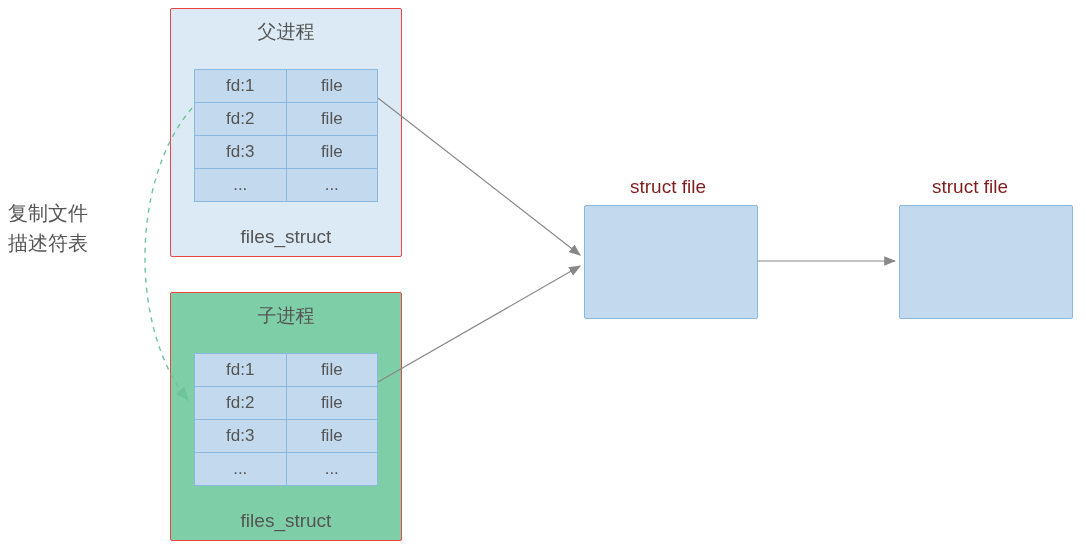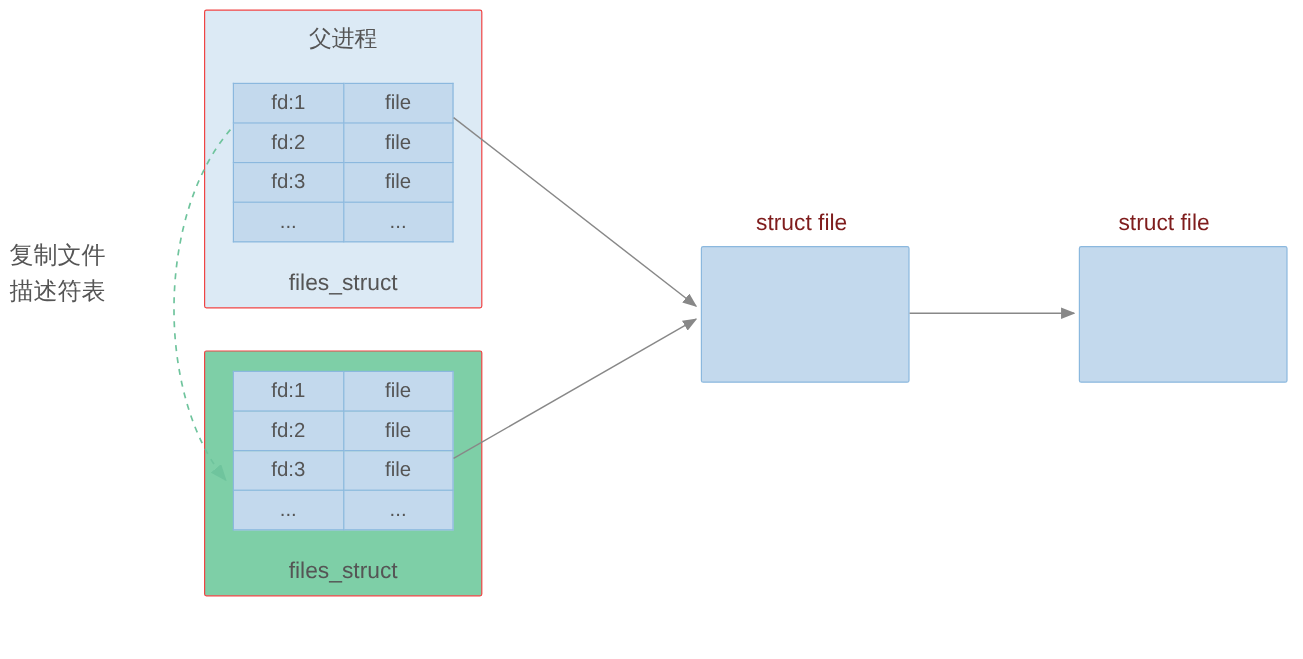--- a/index.html
+++ b/index.html
@@ -125,20 +125,21 @@
     <tr>
       <td>...</td>
       <td>...</td>
     </tr>
   </tbody>
     </table>
   <div class="caption">files_struct</div>
 </div>
 
 <div class="process-box child-box">
+  <div class="process-title">子进程</div>
   <table class="file-table">
     <tbody>
         <tr>
       <td>fd:1</td>
       <td>file</td>
     </tr>
     <tr>
       <td>fd:2</td>
       <td>file</td>
     </tr>

